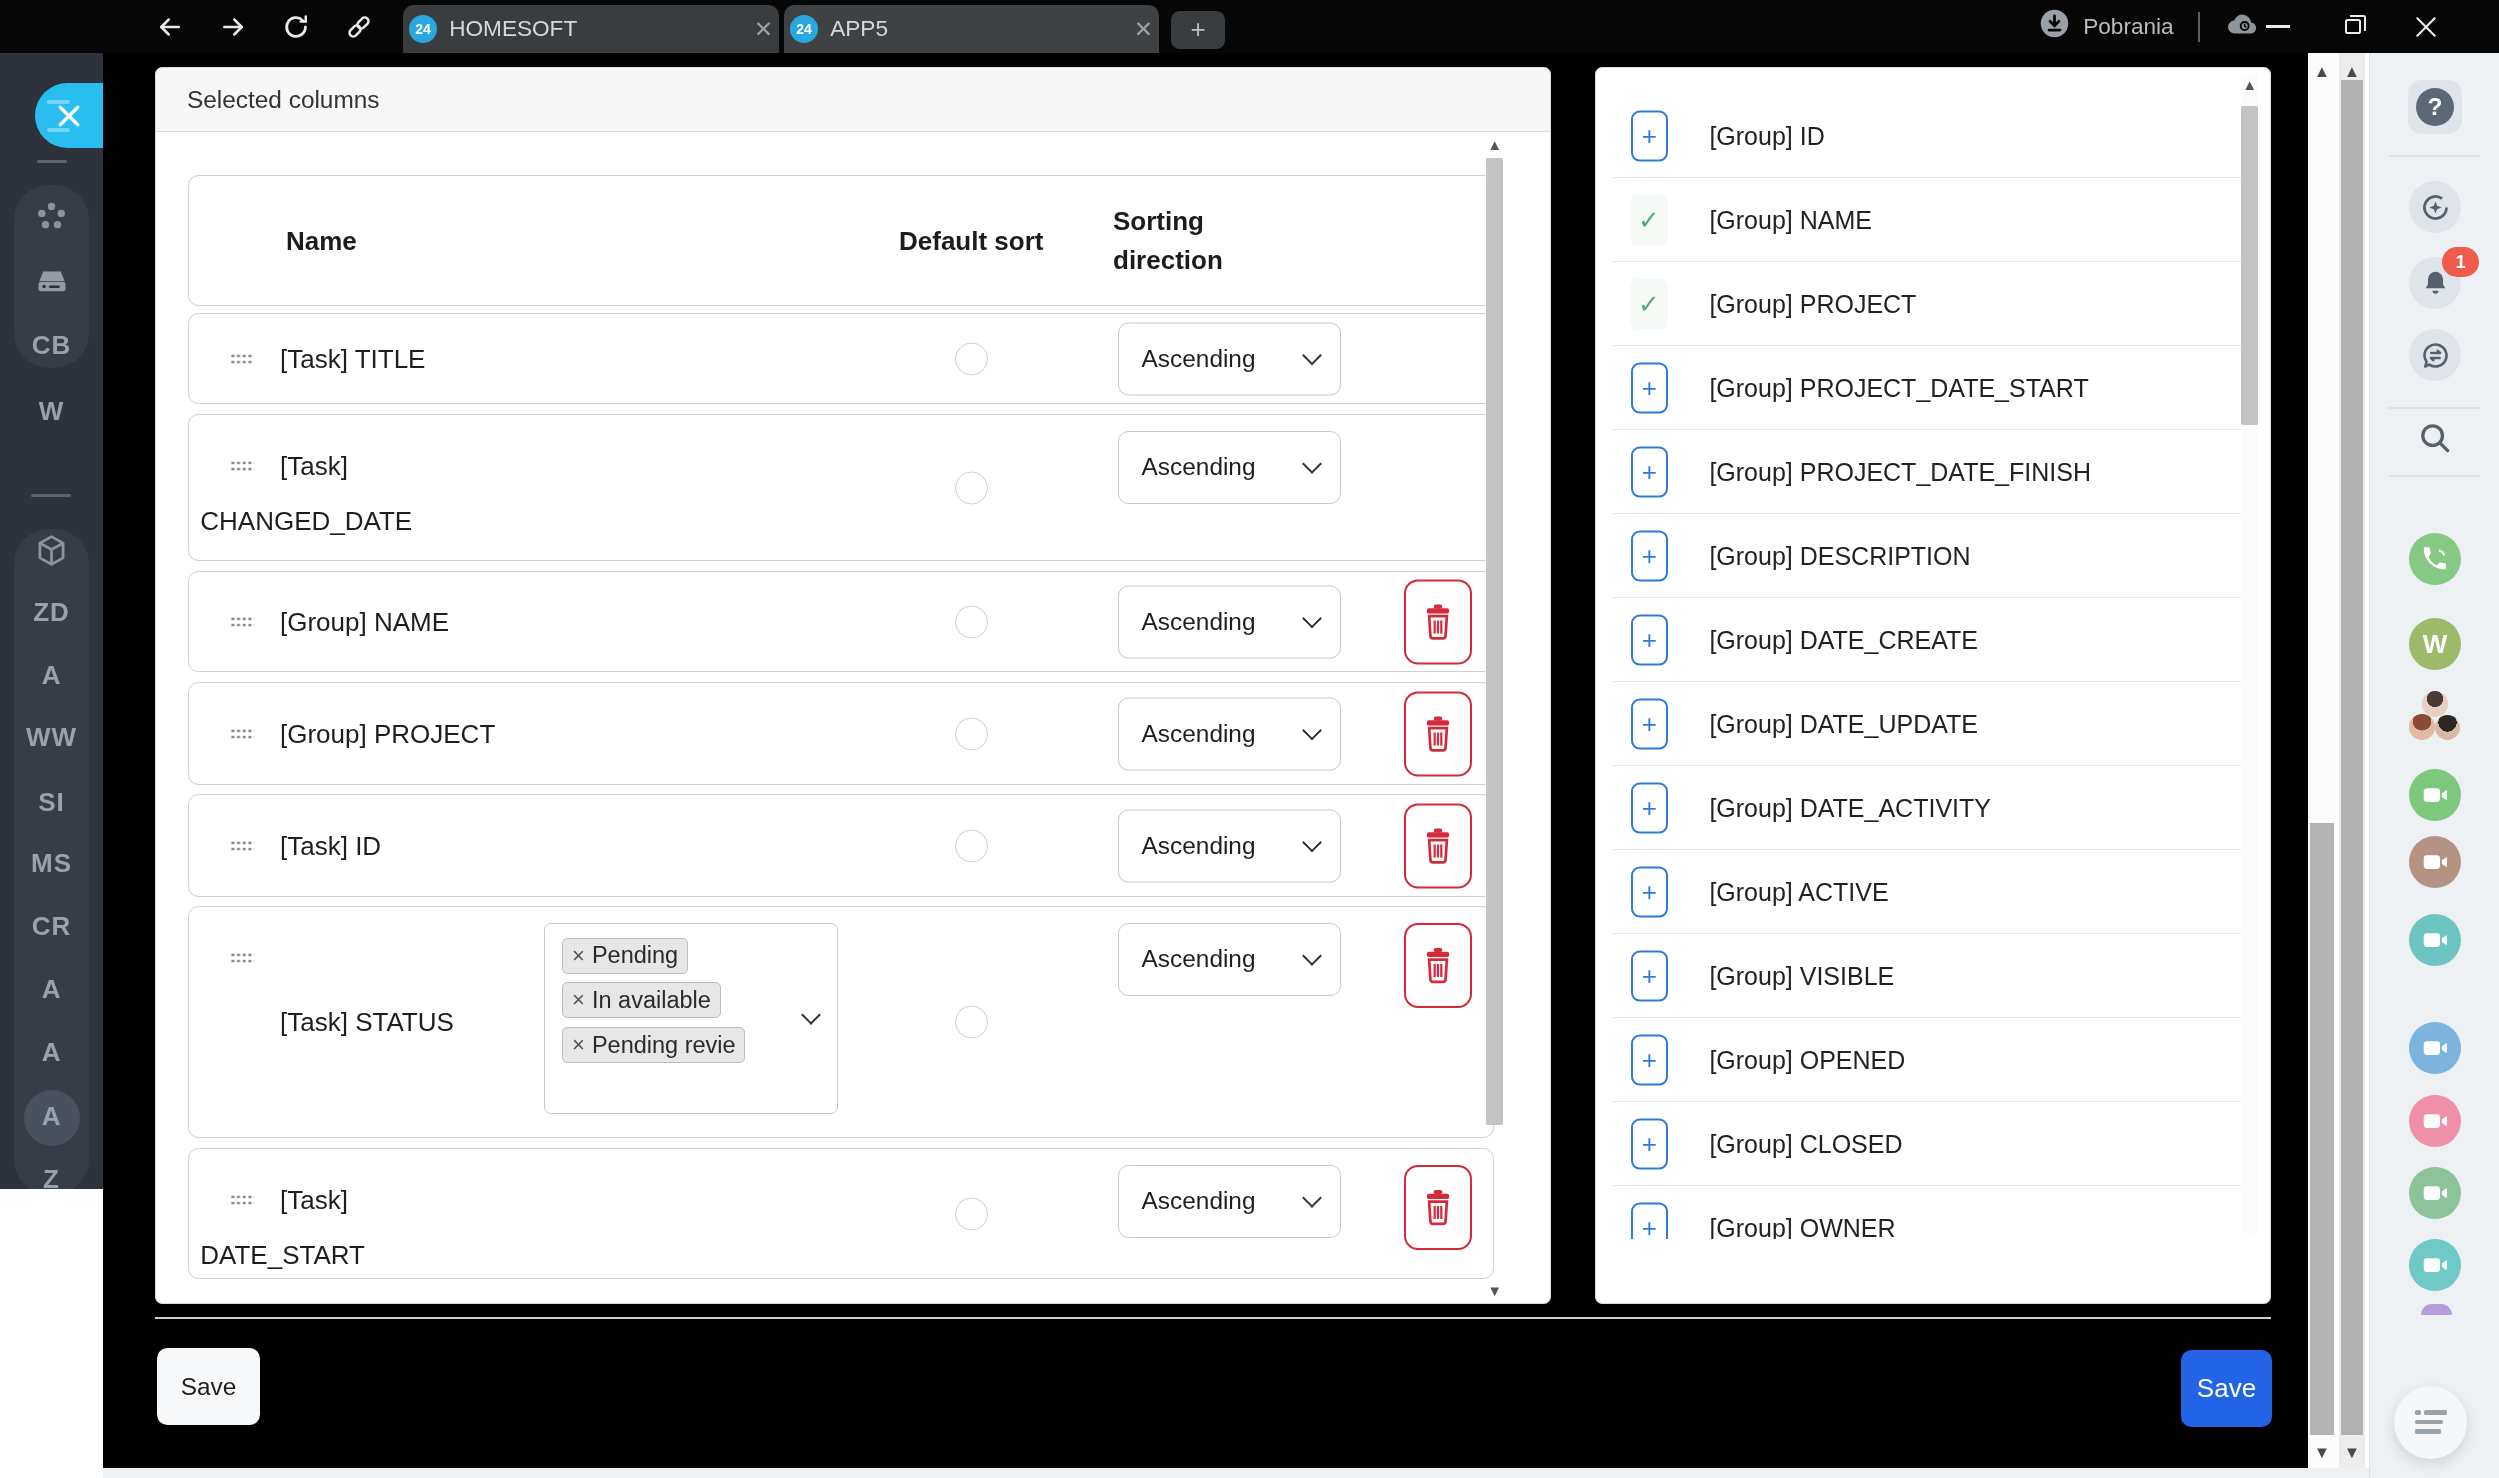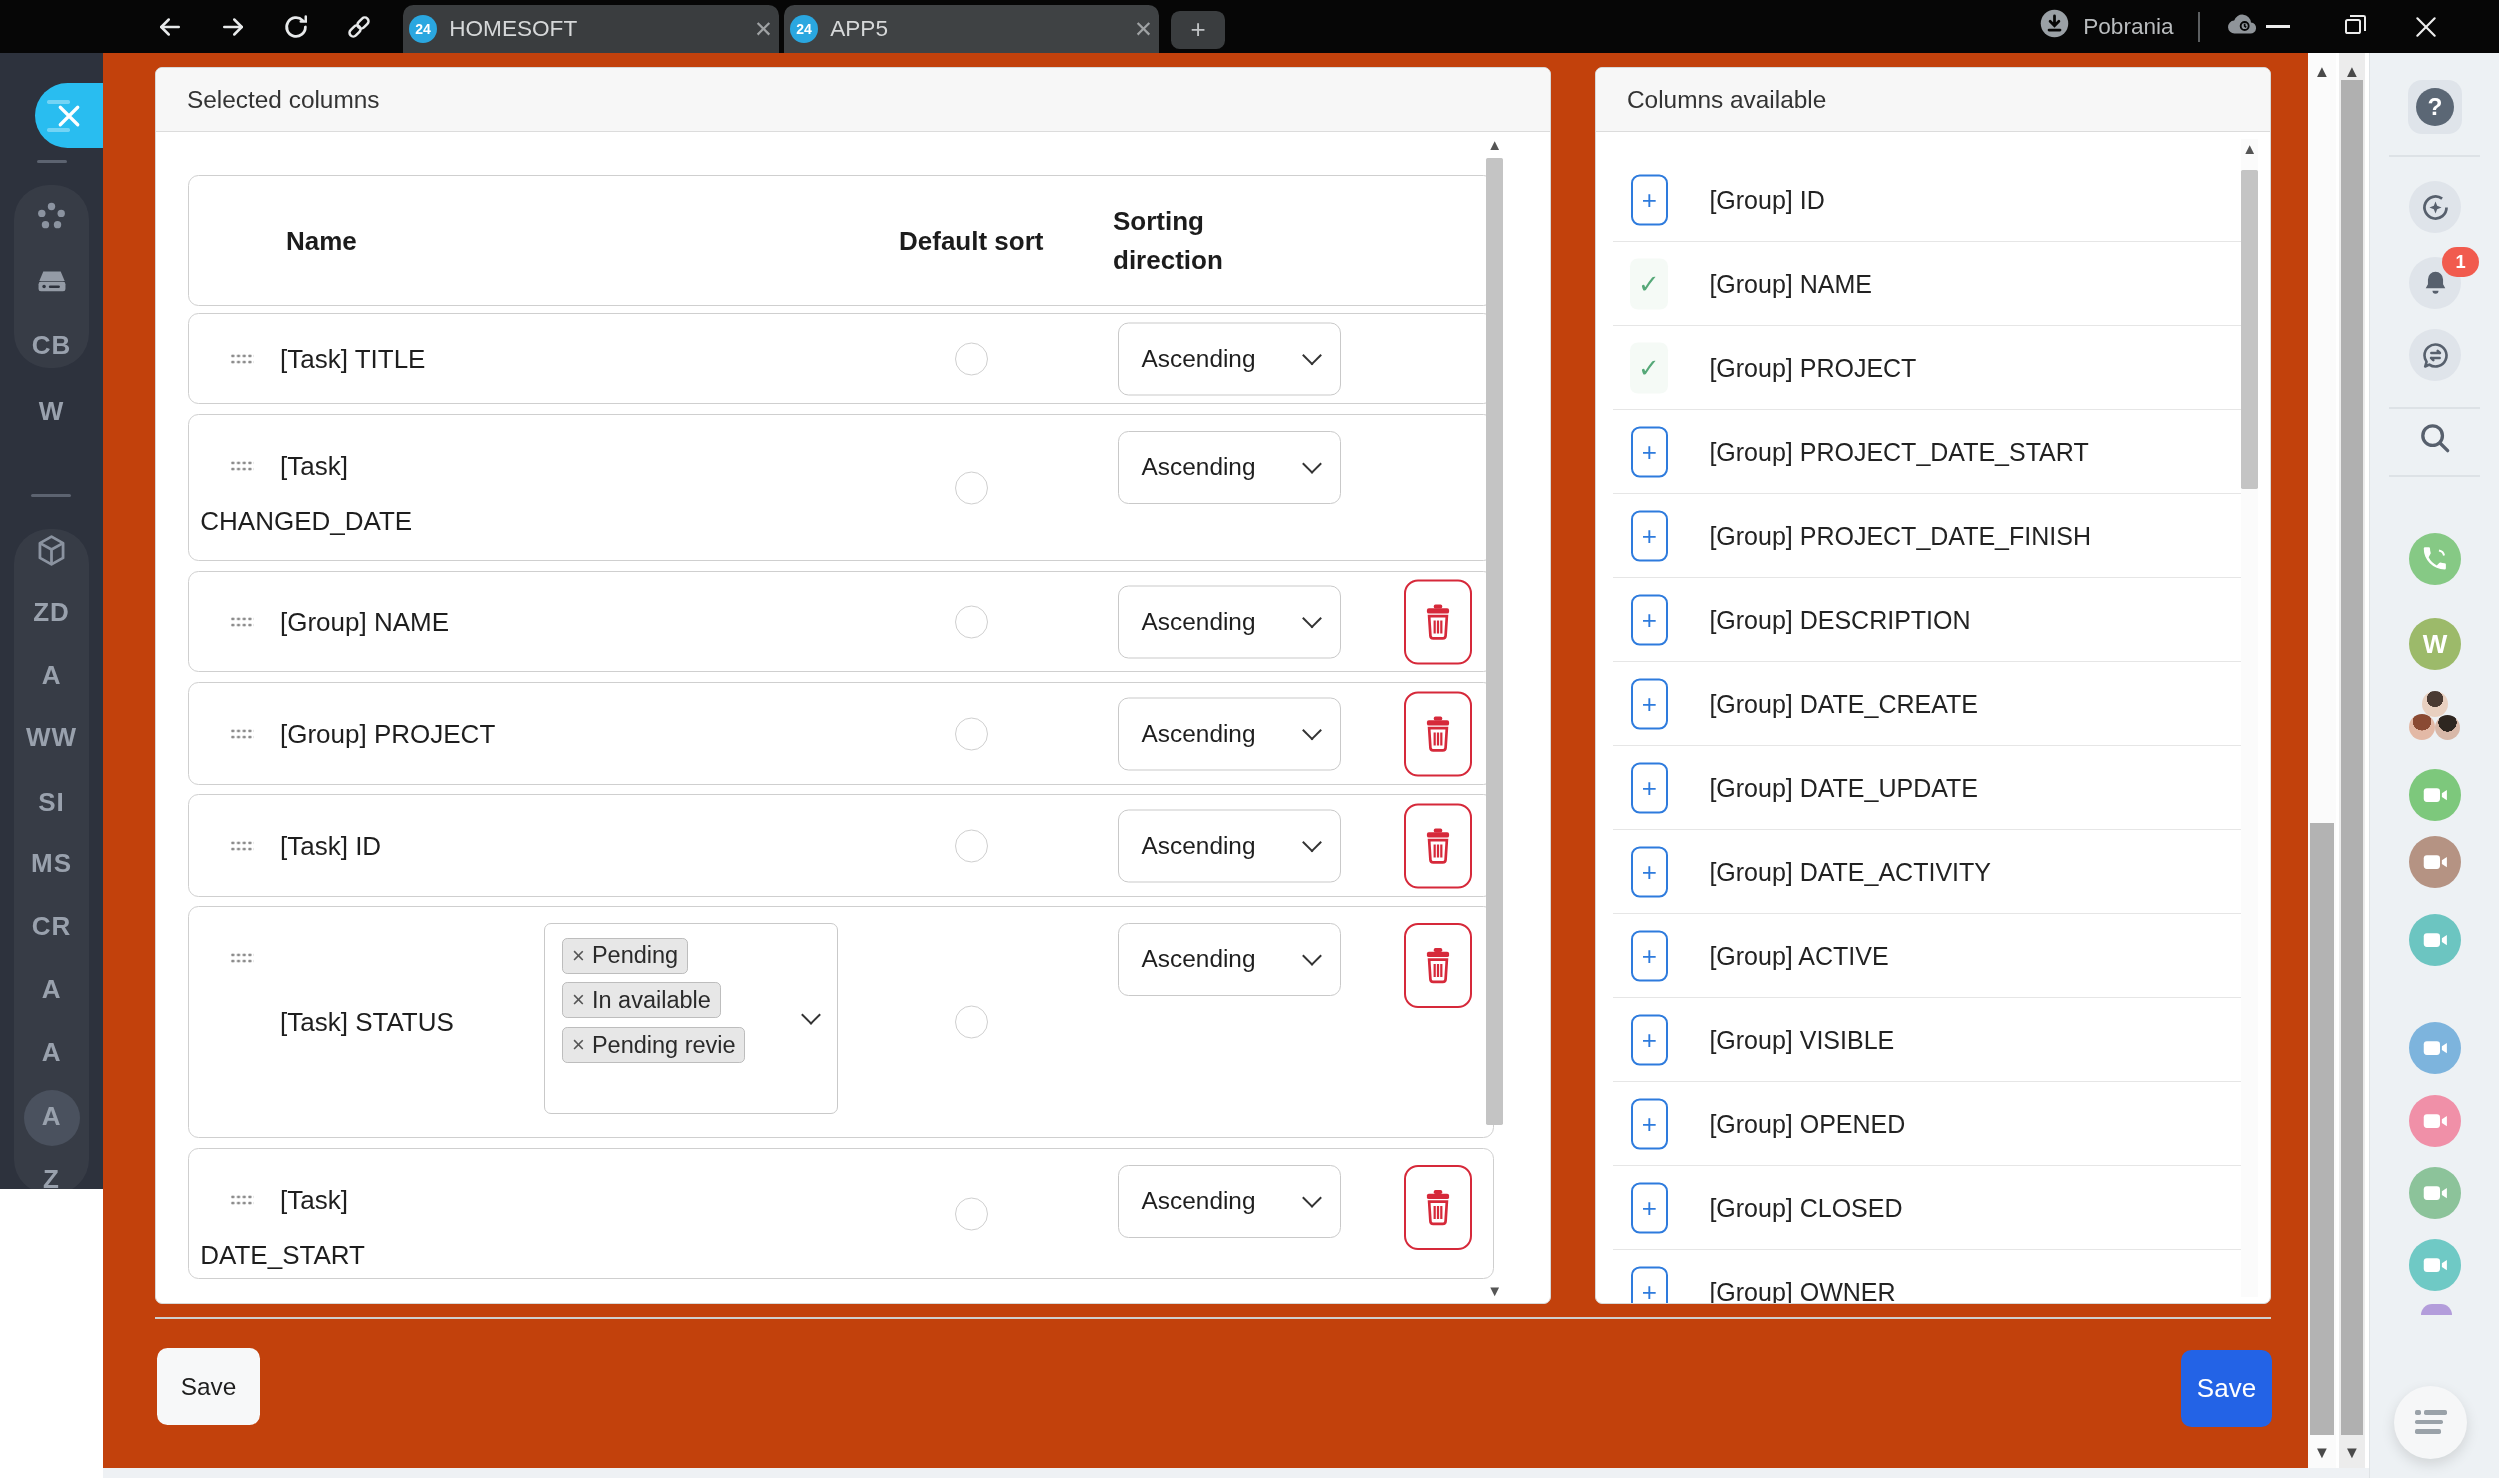--- a/index.html
+++ b/index.html
@@ -37,21 +37,21 @@
   .sb-pill .s1 { top:17.4px; } .sb-pill .s2 { top:45px; }
   .sb-div { position:absolute; left:37px; width:30px; height:2.6px; background:#5c6370; border-radius:1.7px; }
   .sb-group { position:absolute; left:14px; width:75px; background:rgba(255,255,255,.05); border-radius:35px; }
   .sb-item { position:absolute; left:0; width:103px; text-align:center; color:#99a1ad; font-weight:bold; font-size:26px; letter-spacing:0.9px;}
   .sb-item svg { display:inline-block; vertical-align:middle; }
   .sb-active { position:absolute; left:23.5px; width:56px; height:56px; background:#4a515e; border-radius:50%; }
   .sb-badge { position:absolute; left:52px; width:35px; height:28px; background:#cf4a33; border-radius:14px; color:#fff;
               font-size:17.4px; font-weight:bold; display:flex; align-items:center; justify-content:center; }
 
   
-  .content { position:absolute; left:103px; top:53px; width:2207px; height:1415px; background:#c2410c; }
+  .content { position:absolute; left:103px; top:53px; width:2207px; height:1415px; background:#000000; }
   .panel { position:absolute; background:#fff; border:1.7px solid #d8d8d8; border-radius:7px; }
   .panel-head { height:64px; background:#f7f7f7; border-bottom:1.7px solid #dcdcdc; border-radius:7px 7px 0 0;
                 display:flex; align-items:center; padding:0 31px; font-size:24.4px; color:#333; }
   .panel-body { position:relative; overflow:hidden; }
   .p-left  { left:52px;  top:14px; width:1396px; height:1237px; }
   .p-left .panel-body { height:1171px; }
   .p-right { left:1492px; top:14px; width:676px; height:1237px; }
   .p-right .panel-body { height:1171px; }
 
   
@@ -446,21 +446,20 @@
 
         <div class="vsb" style="left:1330px;top:3.5px;width:17.4px;height:1164px">
           <span class="arr" style="top:1.7px">▲</span>
           <div class="thumb" style="top:22.6px;height:967px"></div>
           <span class="arr" style="bottom:1.7px">▼</span>
         </div>
       </div>
     </div>
 
     <div class="panel p-right">
-      <div class="panel-head">Columns available</div>
       <div class="panel-body">
         <div class="avail-list">
             <div class="avail-row">
     <span class="btn-add">+</span>
 
     <span class="avail-lbl">[Group] ID</span>
   </div>
             <div class="avail-row">
 
     <span class="chk">✓</span>

